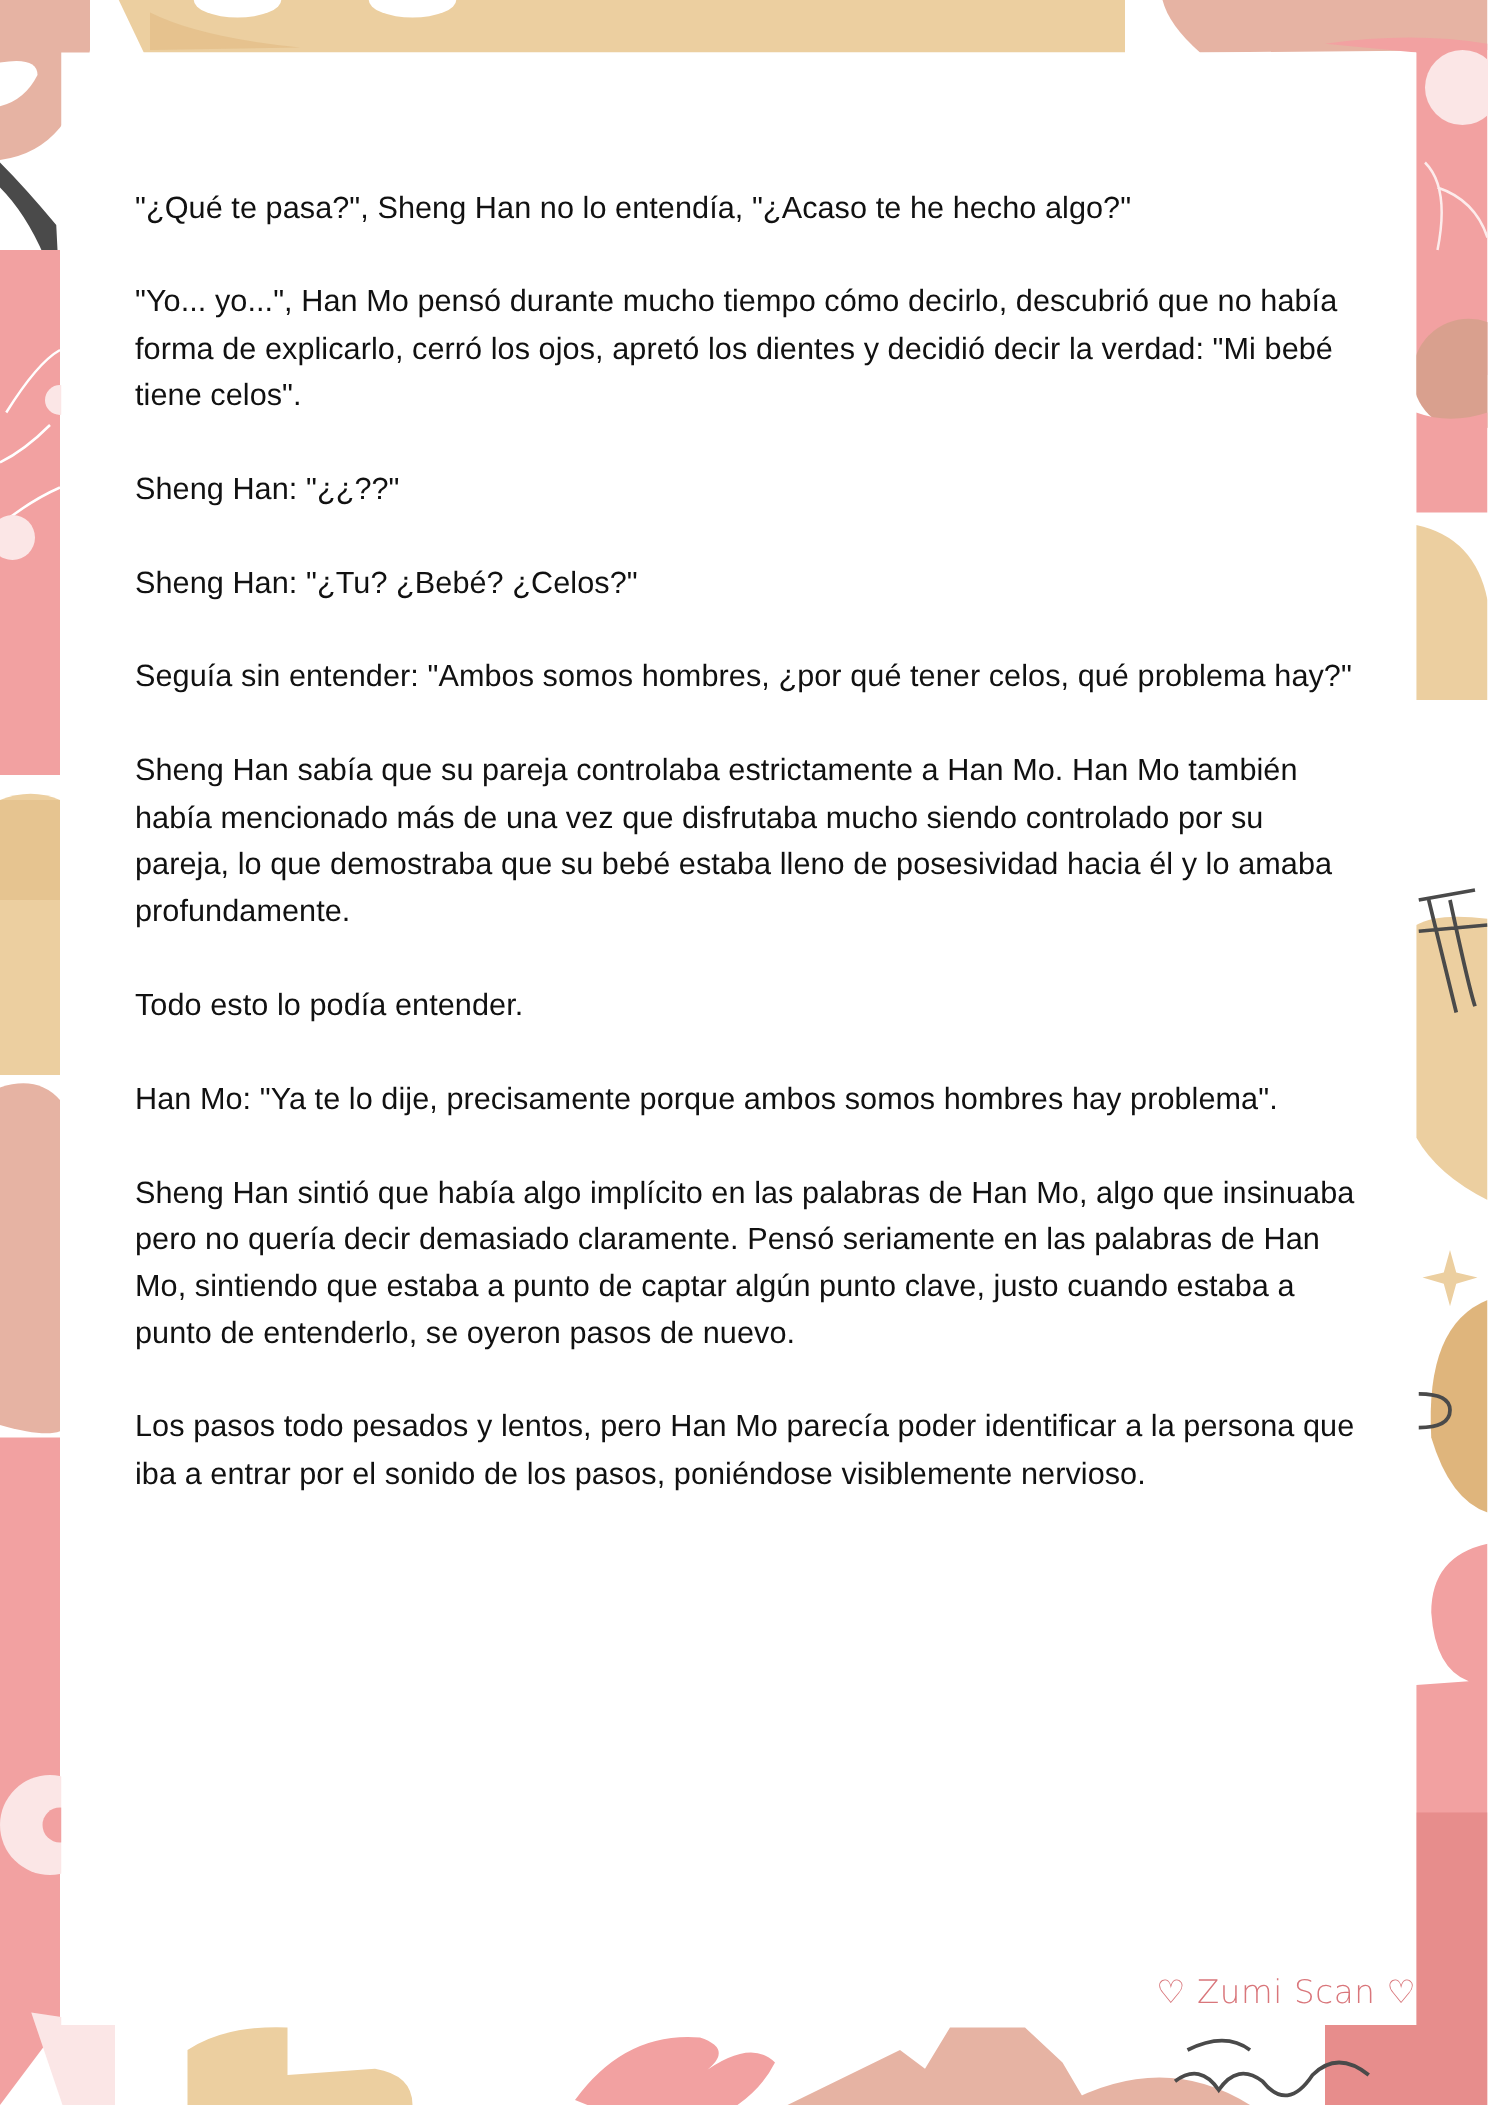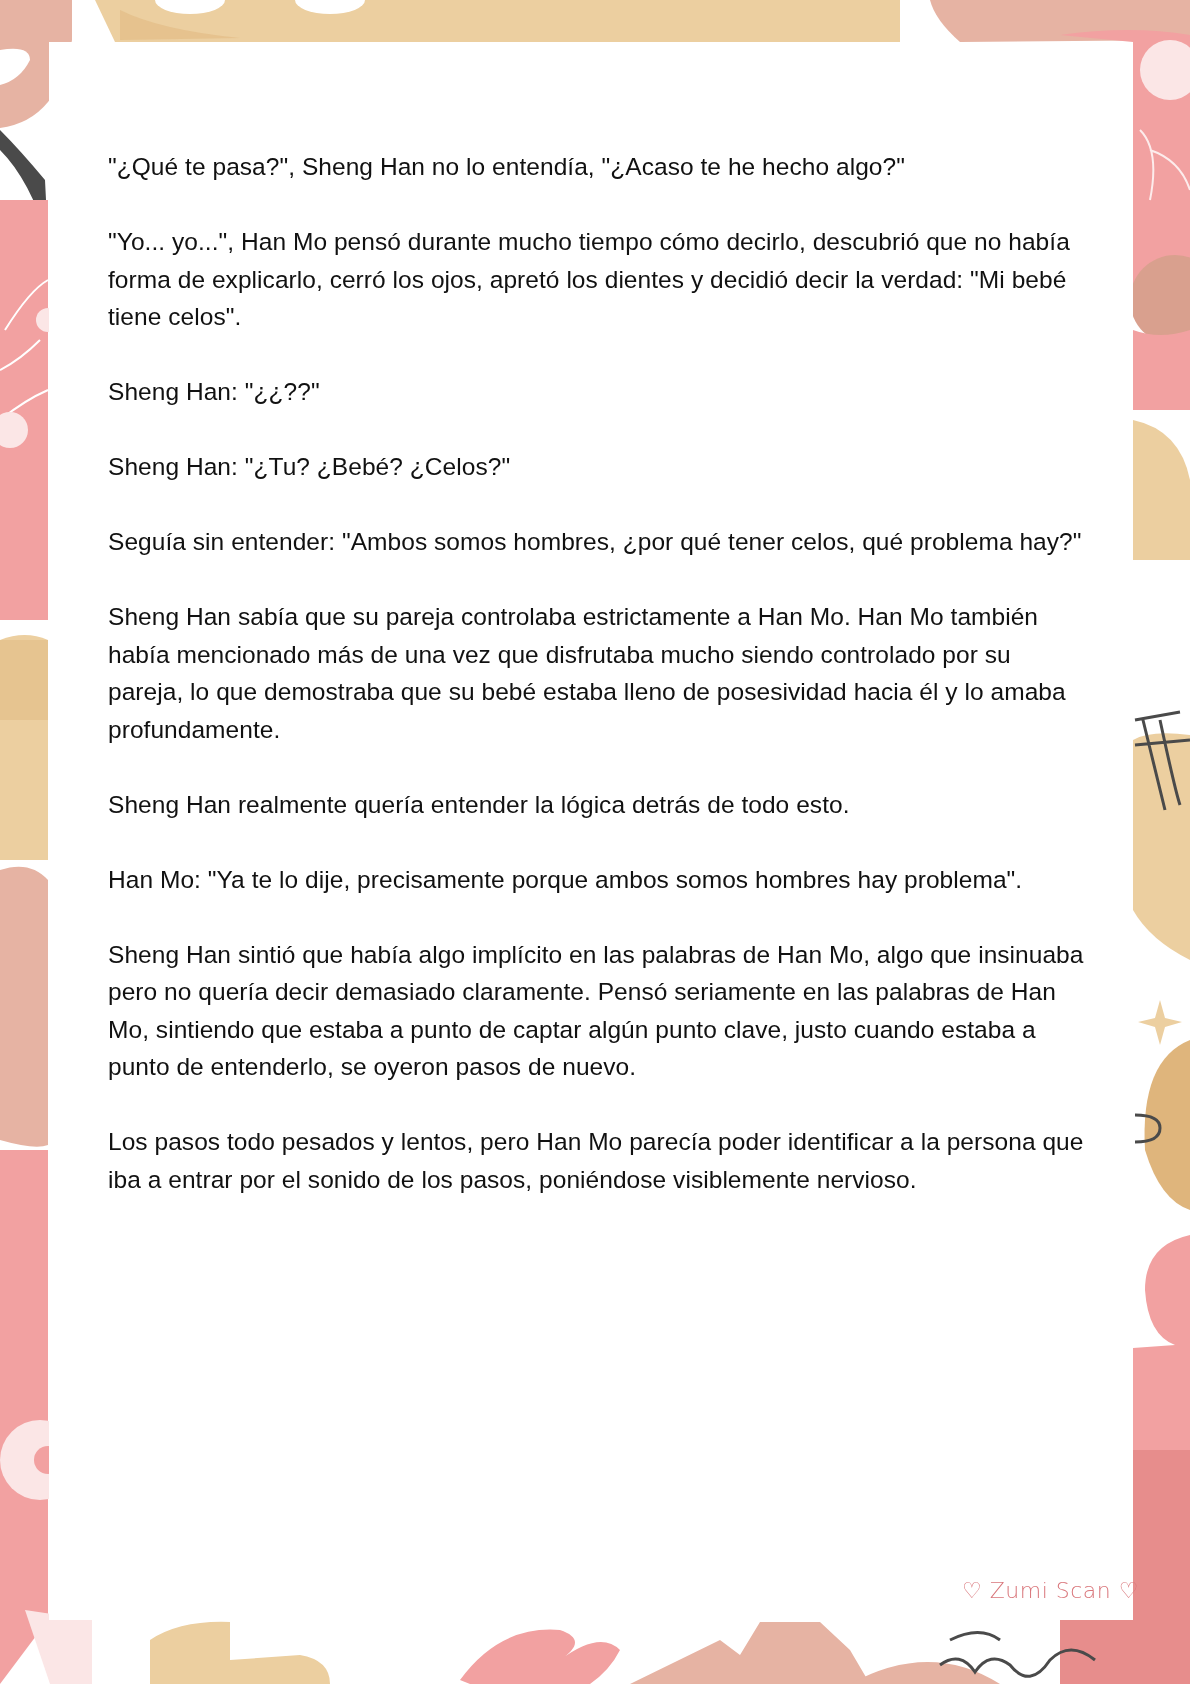--- a/index.html
+++ b/index.html
@@ -14,22 +14,22 @@
       background: #ffffff;
     }
     .text-body {
       position: absolute; left: 108px; top: 148px; width: 980px;
       color: #111111; font-size: 24.5px; line-height: 37.5px;
       letter-spacing: 0.05px;
     }
     .text-body p { margin: 0 0 37.5px 0; }
     .signature {
       position: absolute; left: 925px; top: 1578px;
-      color: #d9767b; font-size: 22px; letter-spacing: 0.5px;
-      font-family: "DejaVu Sans", sans-serif; font-weight: 300; margin-left: 37px;
+      color: #d9767b; font-size: 26px; letter-spacing: 0.5px;
+      font-family: "DejaVu Sans", sans-serif; font-weight: 300;
     }
   </style>
 </head>
 <body>
 
 <svg class="deco" width="1190" height="1684" viewBox="0 0 1190 1684" xmlns="http://www.w3.org/2000/svg">
 
   <path d="M0,0 L72,0 L72,40 Q60,120 0,128 Z" fill="#e6b3a3"></path>
   <path d="M0,50 Q30,45 30,60 Q20,80 0,85 Z" fill="#ffffff"></path>
 
@@ -77,19 +77,19 @@
 
 <div class="page"></div>
 
 <main class="text-body">
   <p>"¿Qué te pasa?", Sheng Han no lo entendía, "¿Acaso te he hecho algo?"</p>
   <p>"Yo... yo...", Han Mo pensó durante mucho tiempo cómo decirlo, descubrió que no había forma de explicarlo, cerró los ojos, apretó los dientes y decidió decir la verdad: "Mi bebé tiene celos".</p>
   <p>Sheng Han: "¿¿??"</p>
   <p>Sheng Han: "¿Tu? ¿Bebé? ¿Celos?"</p>
   <p>Seguía sin entender: "Ambos somos hombres, ¿por qué tener celos, qué problema hay?"</p>
   <p>Sheng Han sabía que su pareja controlaba estrictamente a Han Mo. Han Mo también había mencionado más de una vez que disfrutaba mucho siendo controlado por su pareja, lo que demostraba que su bebé estaba lleno de posesividad hacia él y lo amaba profundamente.</p>
-  <p>Sheng Han realmente quería entender la lógica detrás de todo esto.</p>
+  <p>Todo esto lo podía entender.</p>
   <p>Han Mo: "Ya te lo dije, precisamente porque ambos somos hombres hay problema".</p>
   <p>Sheng Han sintió que había algo implícito en las palabras de Han Mo, algo que insinuaba pero no quería decir demasiado claramente. Pensó seriamente en las palabras de Han Mo, sintiendo que estaba a punto de captar algún punto clave, justo cuando estaba a punto de entenderlo, se oyeron pasos de nuevo.</p>
   <p>Los pasos todo pesados y lentos, pero Han Mo parecía poder identificar a la persona que iba a entrar por el sonido de los pasos, poniéndose visiblemente nervioso.</p>
 </main>
 
 <div class="signature">♡ Zumi Scan ♡</div>
 
 </body></html>

